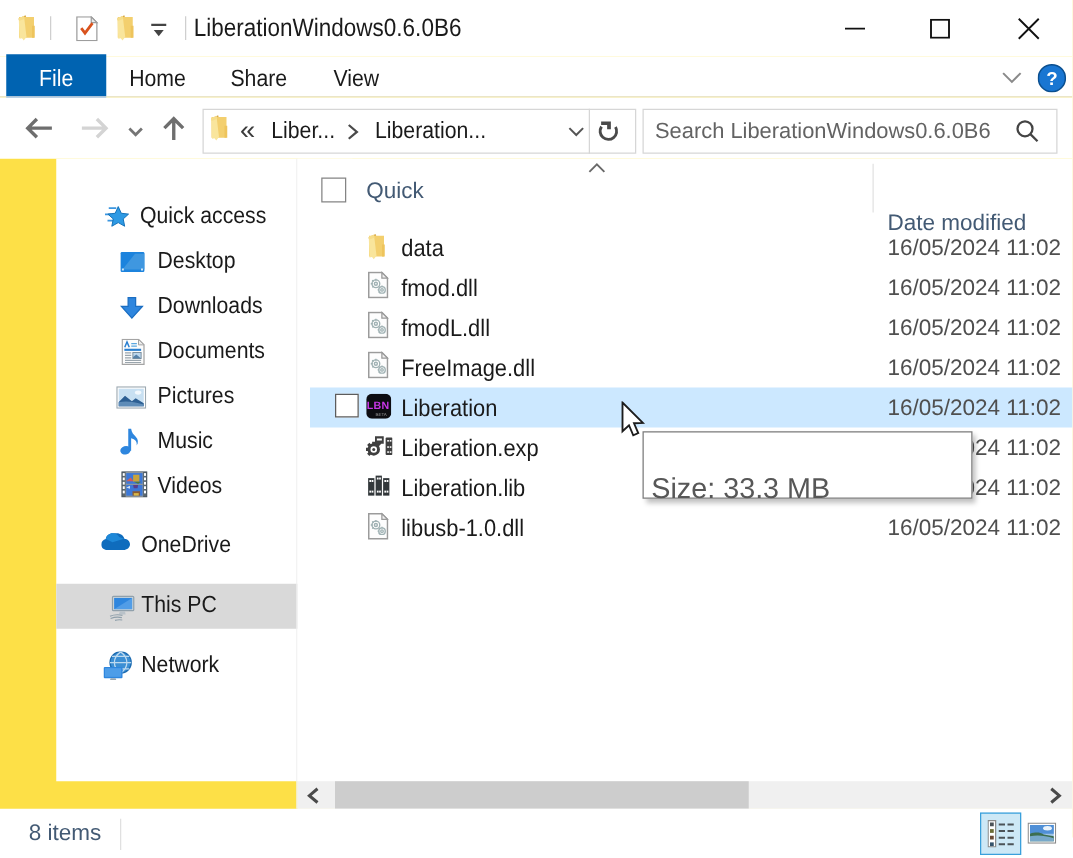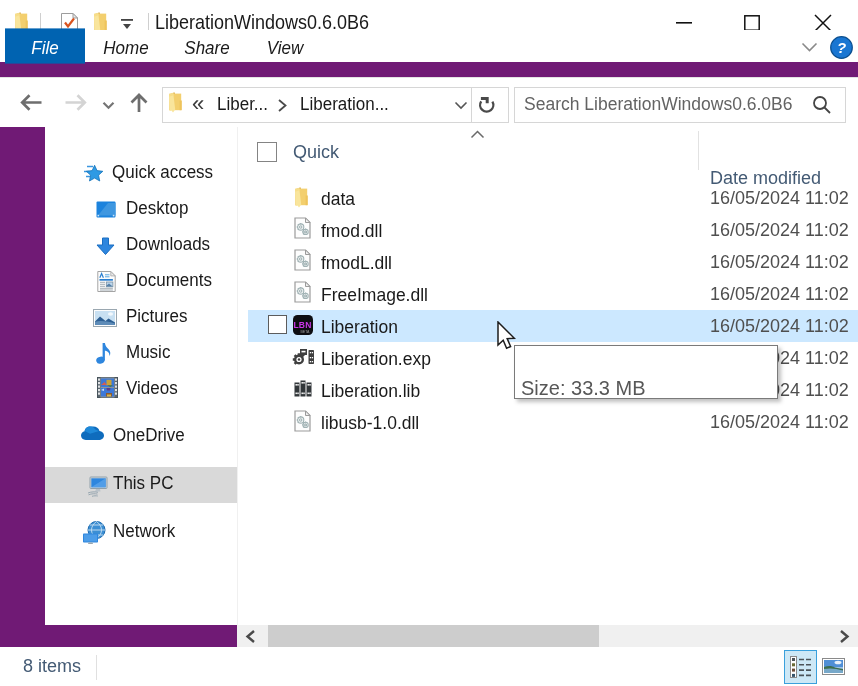--- a/index.html
+++ b/index.html
@@ -1,17 +1,17 @@
 <!DOCTYPE html>
 <html><head>
 <meta charset="utf-8">
 <style>
 * { margin:0; padding:0; box-sizing:border-box; }
 html,body { width:858px; height:686px; background:#fff; font-family:"Liberation Sans", sans-serif; overflow:hidden; }
-#win { position:relative; width:858px; height:670px; background:#701a75; }
+#win { position:relative; width:858px; height:670px; background:#fde047; }
 .abs { position:absolute; }
 .txt { white-space:nowrap; }
 .ty { transform:scaleY(1.09); transform-origin:50% 50%; }
 </style>
 </head>
 <body>
 <div id="win">
 
 <div class="abs" id="titlebar" style="left:0;top:0;width:858px;height:45px;background:#fff;">
 
@@ -41,21 +41,21 @@
         <rect width="16" height="1.6" fill="#111"></rect>
       </svg>
   <svg class="abs" style="left:744px;top:15px" width="16" height="16" viewBox="0 0 16 16">
         <rect x="0.8" y="0.8" width="14.4" height="14.4" fill="none" stroke="#111" stroke-width="1.5"></rect>
       </svg>
   <svg class="abs" style="left:814px;top:14px" width="18" height="18" viewBox="0 0 18 18">
         <path d="M1 1 L17 17 M17 1 L1 17" stroke="#111" stroke-width="1.5"></path>
       </svg>
 </div>
 
-<div class="abs" style="left:0;top:30px;width:858px;height:32px;background:#fff;font-style:italic;">
+<div class="abs" style="left:0;top:45px;width:858px;height:32px;background:#fff;">
   <div class="abs txt" style="left:5px;top:0;width:80px;height:32px;background:#0063b1;color:#fff;font-size:17px;line-height:35px;transform:scaleY(1.1);transform-origin:50% 50%;text-align:center;">File</div>
   <div class="abs txt" style="left:96px;top:0;width:60px;height:32px;color:#1a1a1a;font-size:17px;line-height:35px;transform:scaleY(1.1);transform-origin:50% 50%;text-align:center;">Home</div>
   <div class="abs txt" style="left:177px;top:0;width:60px;height:32px;color:#1a1a1a;font-size:17px;line-height:35px;transform:scaleY(1.1);transform-origin:50% 50%;text-align:center;">Share</div>
   <div class="abs txt" style="left:255px;top:0;width:60px;height:32px;color:#1a1a1a;font-size:17px;line-height:35px;transform:scaleY(1.1);transform-origin:50% 50%;text-align:center;">View</div>
   <svg class="abs" style="left:801px;top:12px" width="17" height="11" viewBox="0 0 17 11">
         <path d="M1.5 1.5 L8.5 8.5 L15.5 1.5" fill="none" stroke="#8a8a8a" stroke-width="1.6"></path>
       </svg>
   <svg class="abs" style="left:830px;top:6px" width="23" height="23" viewBox="0 0 23 23">
     <circle cx="11.5" cy="11.5" r="10.8" fill="#1976d2" stroke="#0b4f8f" stroke-width="1.2"></circle>
     <text x="11.5" y="17" font-size="15" font-weight="bold" fill="#fff" text-anchor="middle" font-family="Liberation Sans">?</text>
@@ -377,20 +377,20 @@
     <rect x="0.5" y="0.5" width="22" height="16" fill="#fff" stroke="#8a8a8a"></rect>
     <rect x="2" y="2" width="19" height="13" fill="#9ec3e6"></rect>
     <rect x="2" y="2" width="19" height="7" fill="#4f8fd6"></rect>
     <path d="M2 9 C7 7.5 10 8 13 9.5 L21 11 L21 15 L2 15 Z" fill="#3c6e4f"></path>
     <path d="M2 11 C8 9.8 14 10.5 21 12.5 L21 15 L2 15 Z" fill="#77a8c9"></path>
     <ellipse cx="16" cy="4.5" rx="3.5" ry="1.8" fill="#e9f2fa"></ellipse>
   </svg>
 </div>
 
 <div class="abs" id="tooltip" style="left:514px;top:345px;width:264px;height:54px;background:#fff;border:1px solid #7a7a7a;box-shadow:3px 3px 4px rgba(0,0,0,0.25);">
-  <div class="abs txt" style="left:6px;top:31px;font-size:20px;color:#575757;text-align:right;">Size: 33.3 MB</div>
+  <div class="abs txt" style="left:6px;top:31px;font-size:23px;color:#575757;text-align:right;">Size: 33.3 MB</div>
 </div>
 
 <svg class="abs" style="left:496px;top:321px" width="24" height="30" viewBox="0 0 24 30">
   <path d="M2 1 L2 24 L7.2 19.2 L10.6 27.2 L14.6 25.5 L11.2 17.6 L18.3 17.3 Z" fill="#fff" stroke="#1c1c1c" stroke-width="1.5" stroke-linejoin="miter"></path>
 </svg>
 
 </div>
 
 </body></html>

